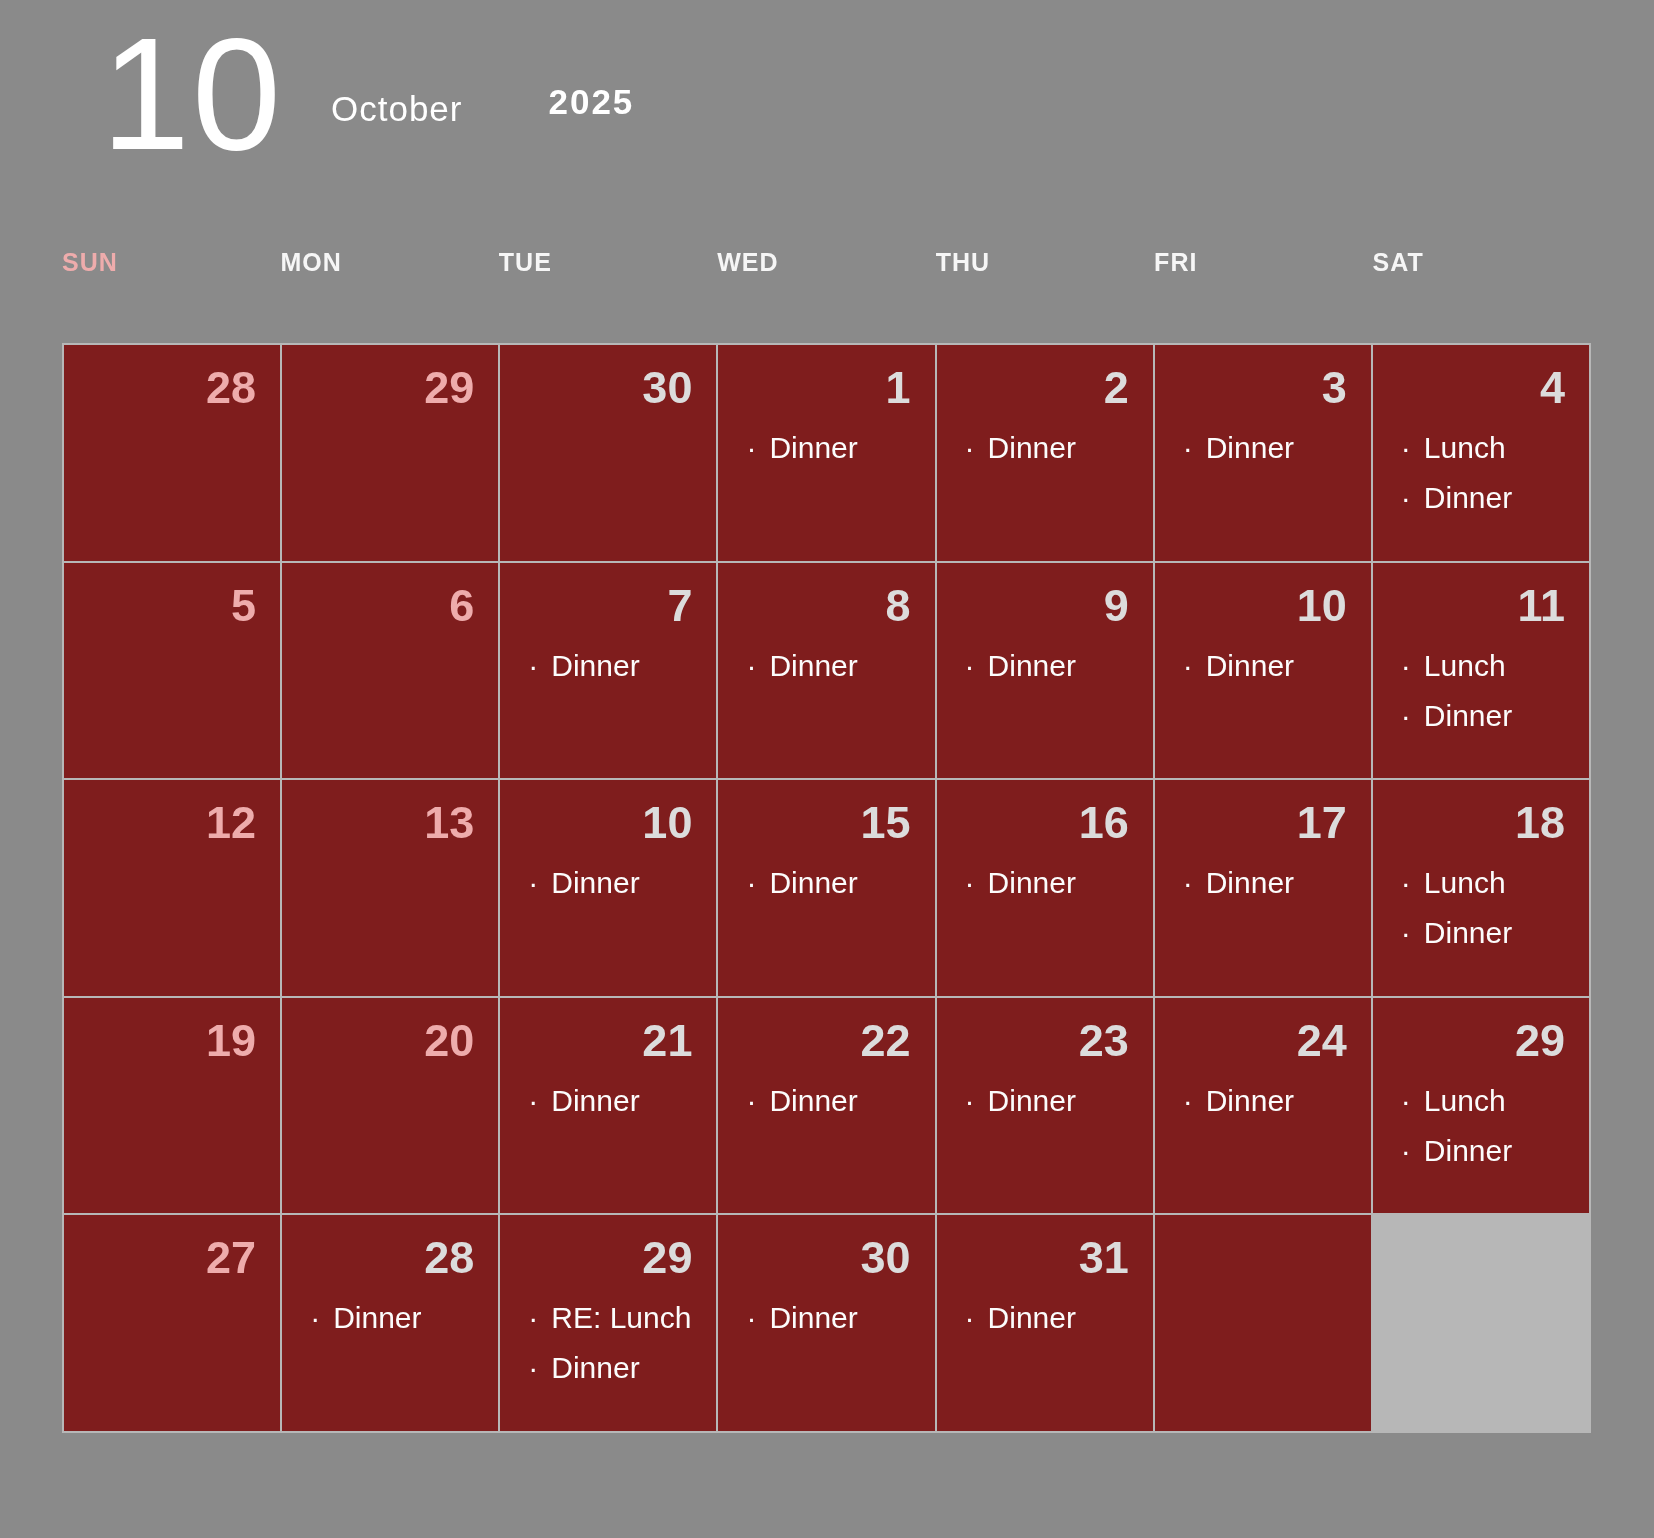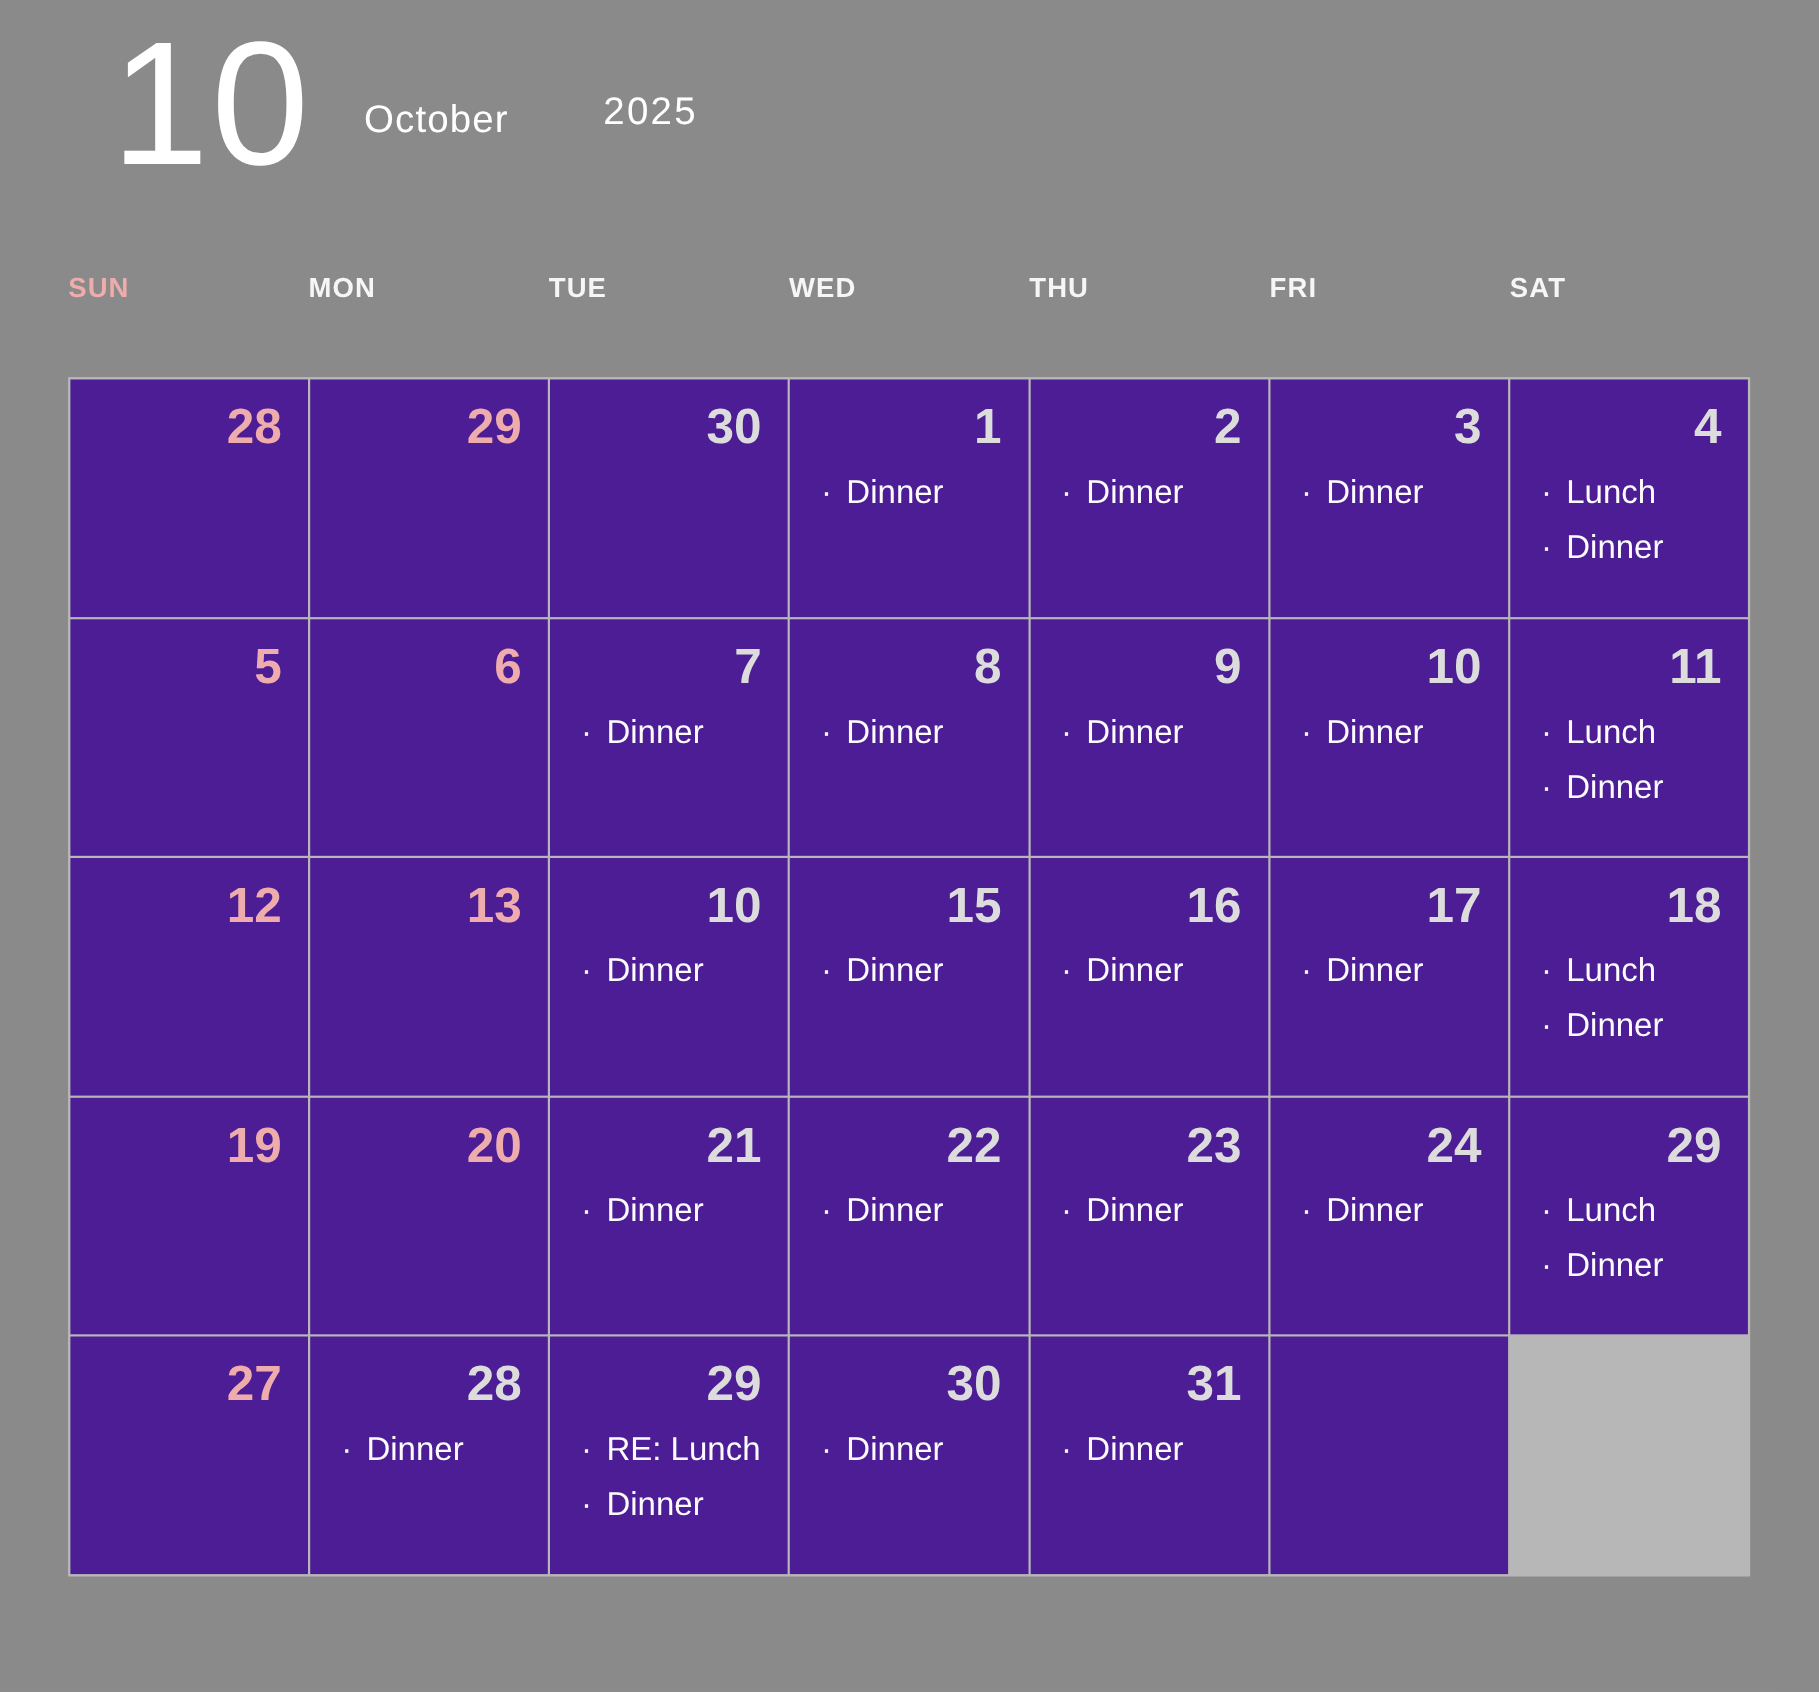--- a/index.html
+++ b/index.html
@@ -32,21 +32,21 @@
   }
   .month-name {
     font-size: 35px;
     font-weight: 400;
     margin-left: 48px;
     margin-top: 30px;
     letter-spacing: 1px;
   }
   .year {
     font-size: 35px;
-    font-weight: 400;
+    font-weight: 700;
     margin-left: 86px;
     margin-top: 16px;
     letter-spacing: 2px;
   }
 
   
   .weekday-row {
     position: absolute;
     left: 62px;
     top: 248px;
@@ -71,21 +71,21 @@
     height: 1090px;
     box-sizing: border-box;
     background: #b7b7b7;            
     border: 2px solid #b7b7b7;
     display: grid;
     grid-template-columns: repeat(7, 1fr);
     grid-template-rows: repeat(5, 1fr);
     gap: 2px;
   }
   .cell {
-    background: #4c1d95;
+    background: #7f1d1d;
     position: relative;
     padding-left: 12px;
   }
   .date-num {
     position: absolute;
     top: 20px;
     right: 24px;
     font-size: 45px;
     line-height: 1;
     font-weight: bold;

